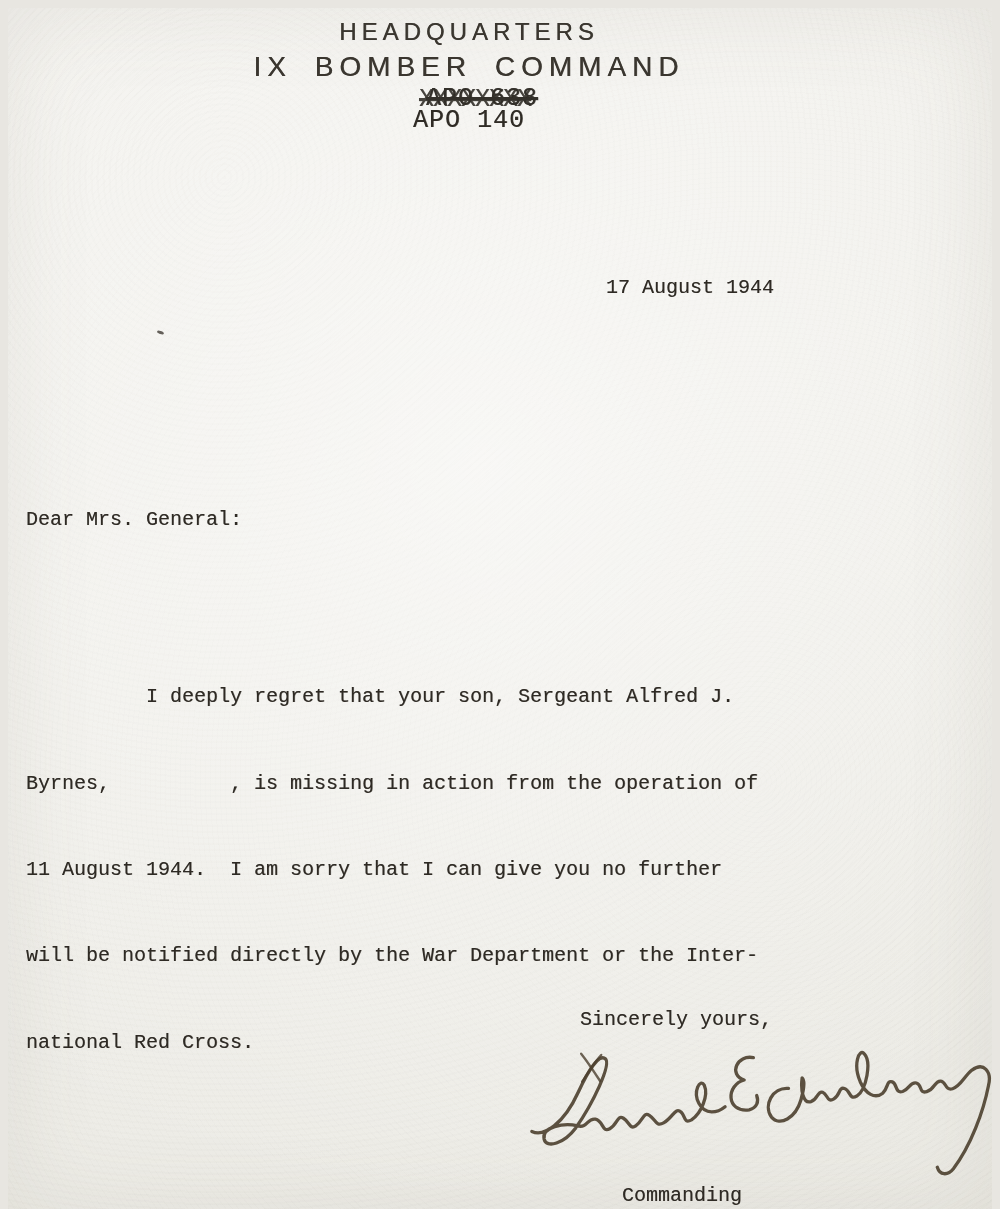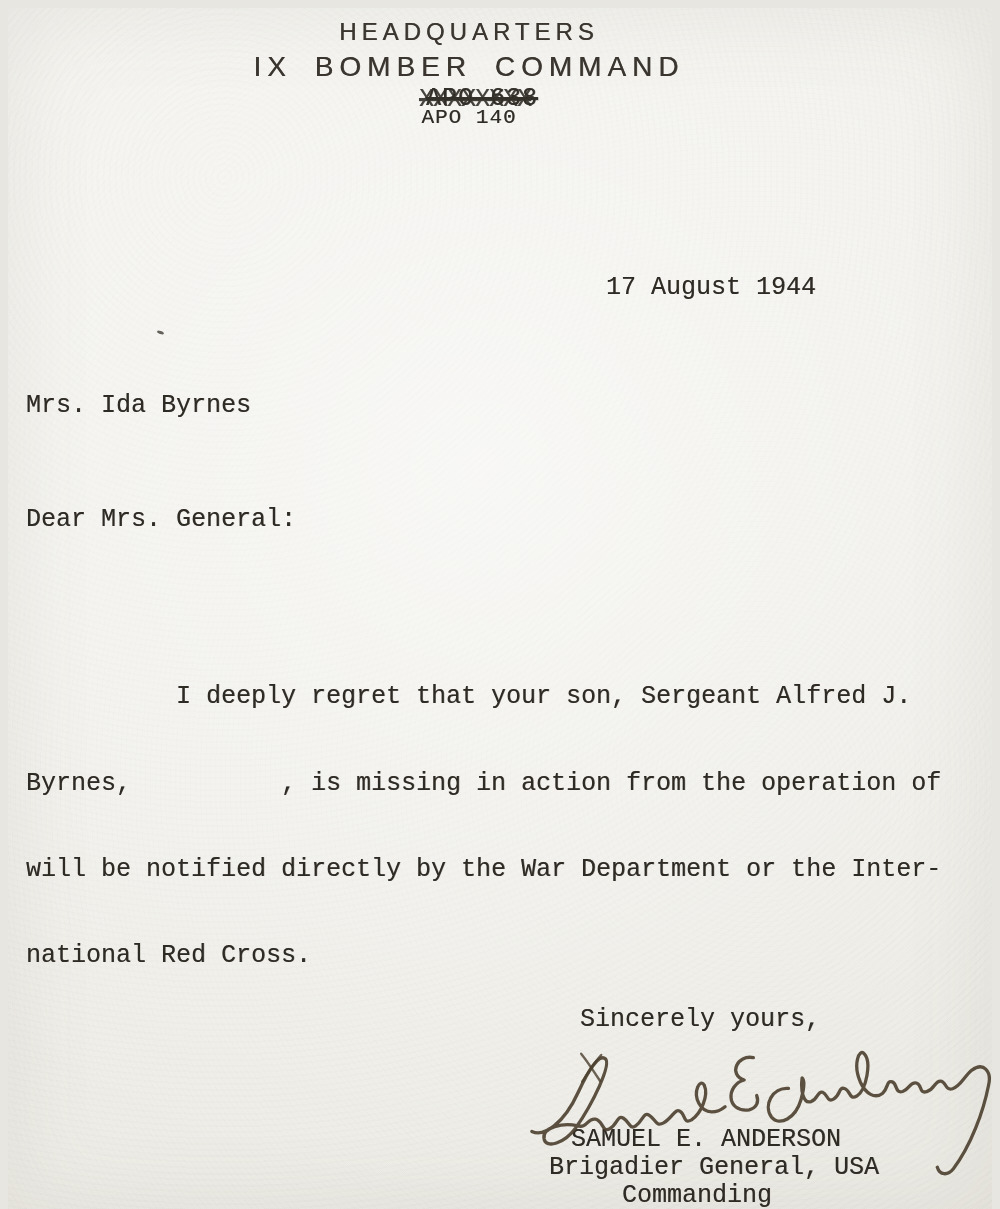--- a/index.html
+++ b/index.html
@@ -69,29 +69,29 @@
     top: 0.5px;
     letter-spacing: -1px;
     text-decoration: line-through;
     text-decoration-thickness: 2.5px;
     opacity: 0.9;
   }
   .lh-apo {
     position: absolute;
     left: 0; right: 0; top: 98px;
     font-family: "Liberation Mono", "DejaVu Sans Mono", monospace;
-    font-size: 21px;
+    font-size: 25px;
     letter-spacing: 1px;
     color: #2f2b25;
     text-shadow: 0.4px 0.3px 0.5px rgba(40,36,30,0.55);
   }
   
   .type {
     position: absolute;
-    font-size: 25px;
+    font-size: 20px;
     line-height: 28.8px;
     white-space: pre;
     color: #2e2a24;
     text-shadow: 0.35px 0.35px 0.55px rgba(43,38,31,0.5);
   }
   .date-line      { left: 598px; top: 266px; }
   .recipient-line { left: 18px;  top: 384px; }
   .salutation     { left: 18px;  top: 498px; }
   .body-block     { left: 18px;  top: 560px; right: 20px; }
   .para           { margin: 0; }
@@ -143,28 +143,28 @@
         <span class="overtype">XXXXXXXX</span>
       </span>
     </div>
     <div class="lh-apo">APO 140</div>
   </div>
 
   <div class="speck"></div>
 
   <div class="type date-line">17 August 1944</div>
 
-  <div class="type recipient-line">Mrs. Ida Byrnes</div>
 
   <div class="type salutation">Dear Mrs. General:</div>
 
   <div class="type body-block">
     <div class="para">
       <div>          I deeply regret that your son, Sergeant Alfred J.</div>
       <div>Byrnes,          , is missing in action from the operation of</div>
+      <div>11 August 1944.  I am sorry that I can give you no further</div>
       <div>will be notified directly by the War Department or the Inter-</div>
       <div>national Red Cross.</div>
     </div>
     
     
   </div>
 
   <div class="type closing-line">Sincerely yours,</div>
 
   <svg class="signature-svg" width="480" height="172" viewBox="0 0 480 172" role="img" aria-label="Samuel E Anderson">
@@ -215,17 +215,15 @@
       C 387 63, 388 55, 394 57
       C 400 59, 396 68, 404 66
       C 412 64, 412 56, 418 56
       C 424 56, 422 66, 430 64
       C 438 62, 442 52, 450 46
       C 462 38, 470 48, 466 62
       C 460 88, 446 122, 428 144
       C 422 151, 414 150, 412 142" style="stroke: rgb(75, 63, 46);"></path>
   </svg>
 
-  <div class="type sig-typed-name">SAMUEL E. ANDERSON</div>
-  <div class="type sig-title">Brigadier General, USA</div>
   <div class="type sig-role">Commanding</div>
 
 </div>
 
 </body></html>

